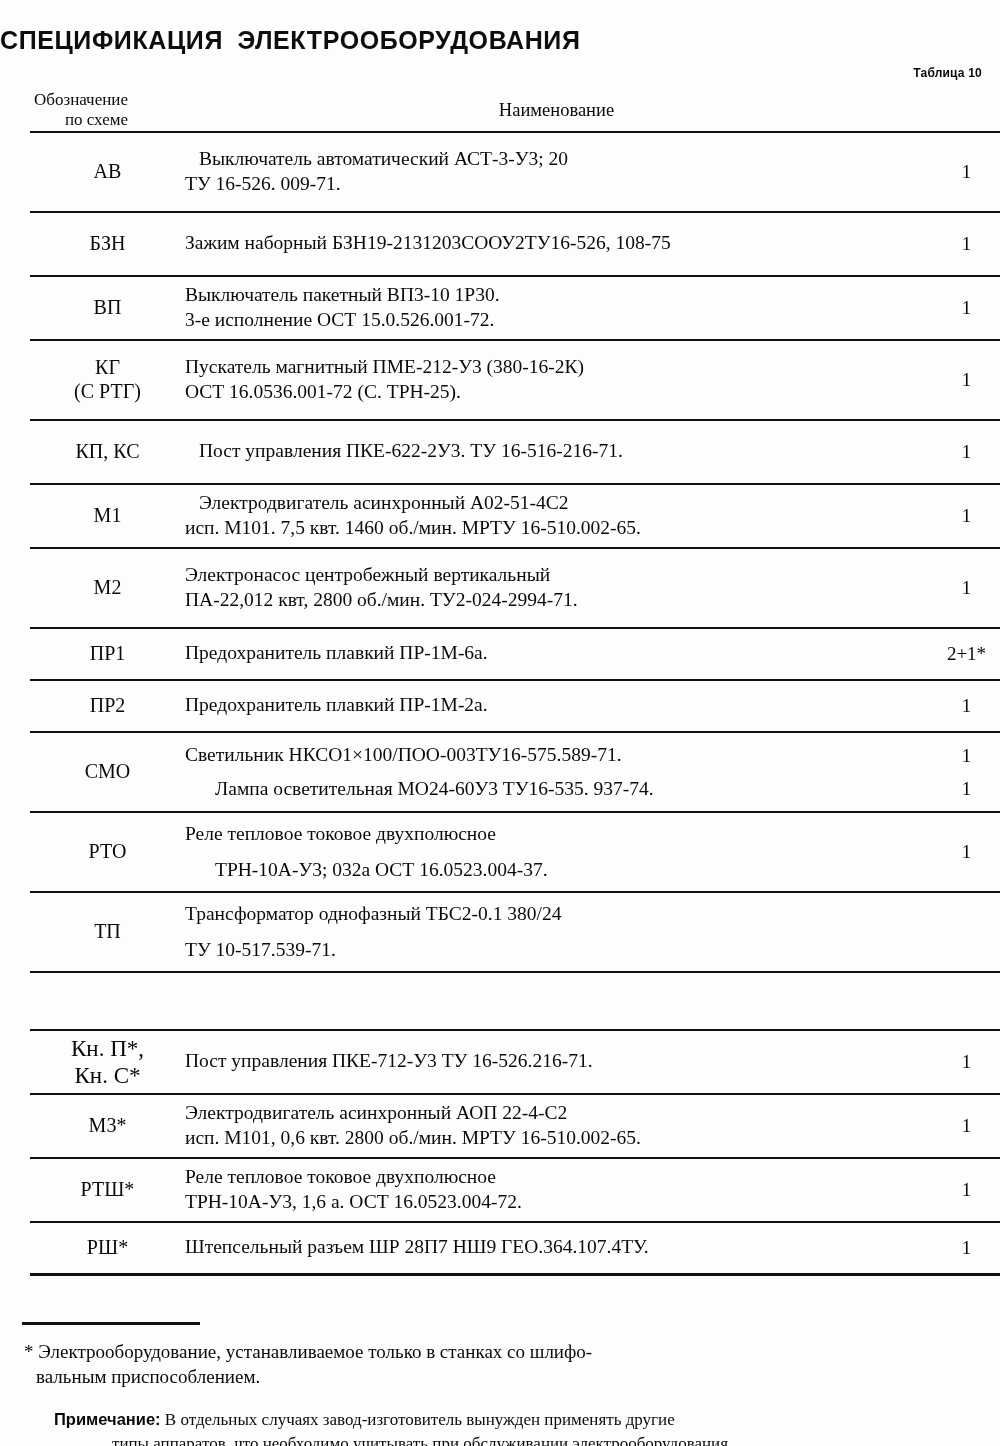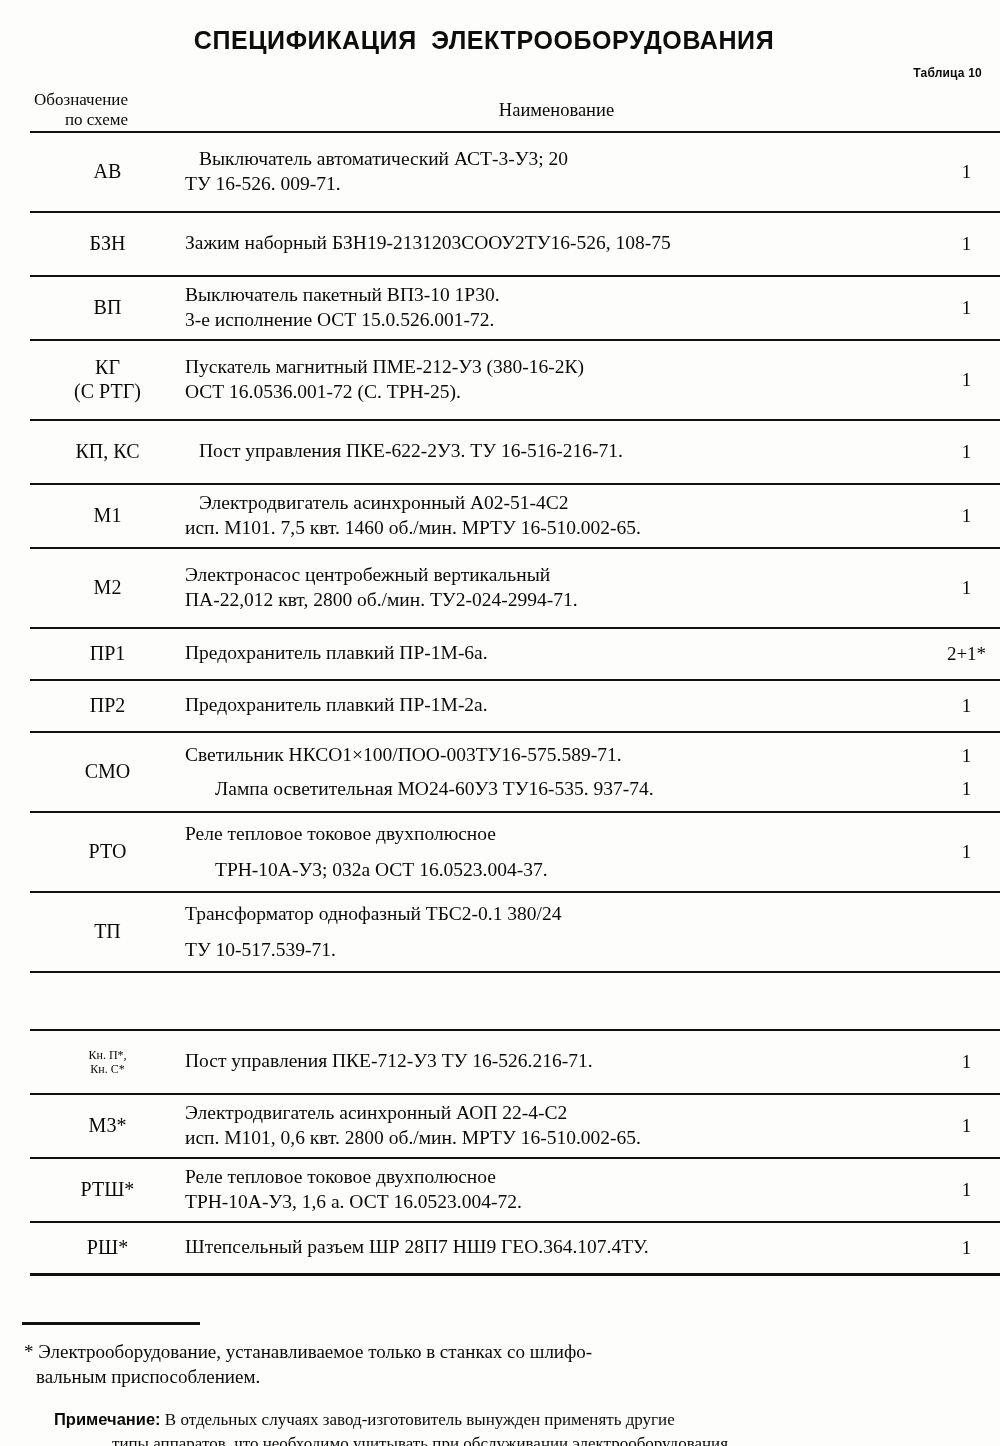--- a/index.html
+++ b/index.html
@@ -24,21 +24,21 @@
     box-sizing: border-box;
     background: #fdfdfb;
   }
 
   
   .doc-title {
     position: absolute;
     top: 26px;
     left: 0;
     width: 968px;
-    text-align: center;
+    text-align: left;
     font-family: "Liberation Sans", "DejaVu Sans", sans-serif;
     font-weight: bold;
     font-size: 25px;
     letter-spacing: 0.6px;
     word-spacing: 7px;
     color: #0d0d0d;
   }
   .table-label {
     position: absolute;
     top: 66px;
@@ -306,21 +306,21 @@
 
         <tr class="hrule row-blank">
           <td class="desig"></td>
           <td class="name">
             <span class="nm-line">&nbsp;</span>
           </td>
           <td class="qty"></td>
         </tr>
 
         <tr class="hrule-thin row-mid">
-          <td class="desig" style="font-size:12px;">
+          <td class="desig" style="font-size:23px;">
             <span class="nm-line" style="text-align:center">Кн. П*,</span>
             <span class="nm-line" style="text-align:center">Кн. С*</span>
           </td>
           <td class="name">
             <span class="nm-line">Пост управления ПКЕ-712-У3 ТУ 16-526.216-71.</span>
           </td>
           <td class="qty">1</td>
         </tr>
 
 

